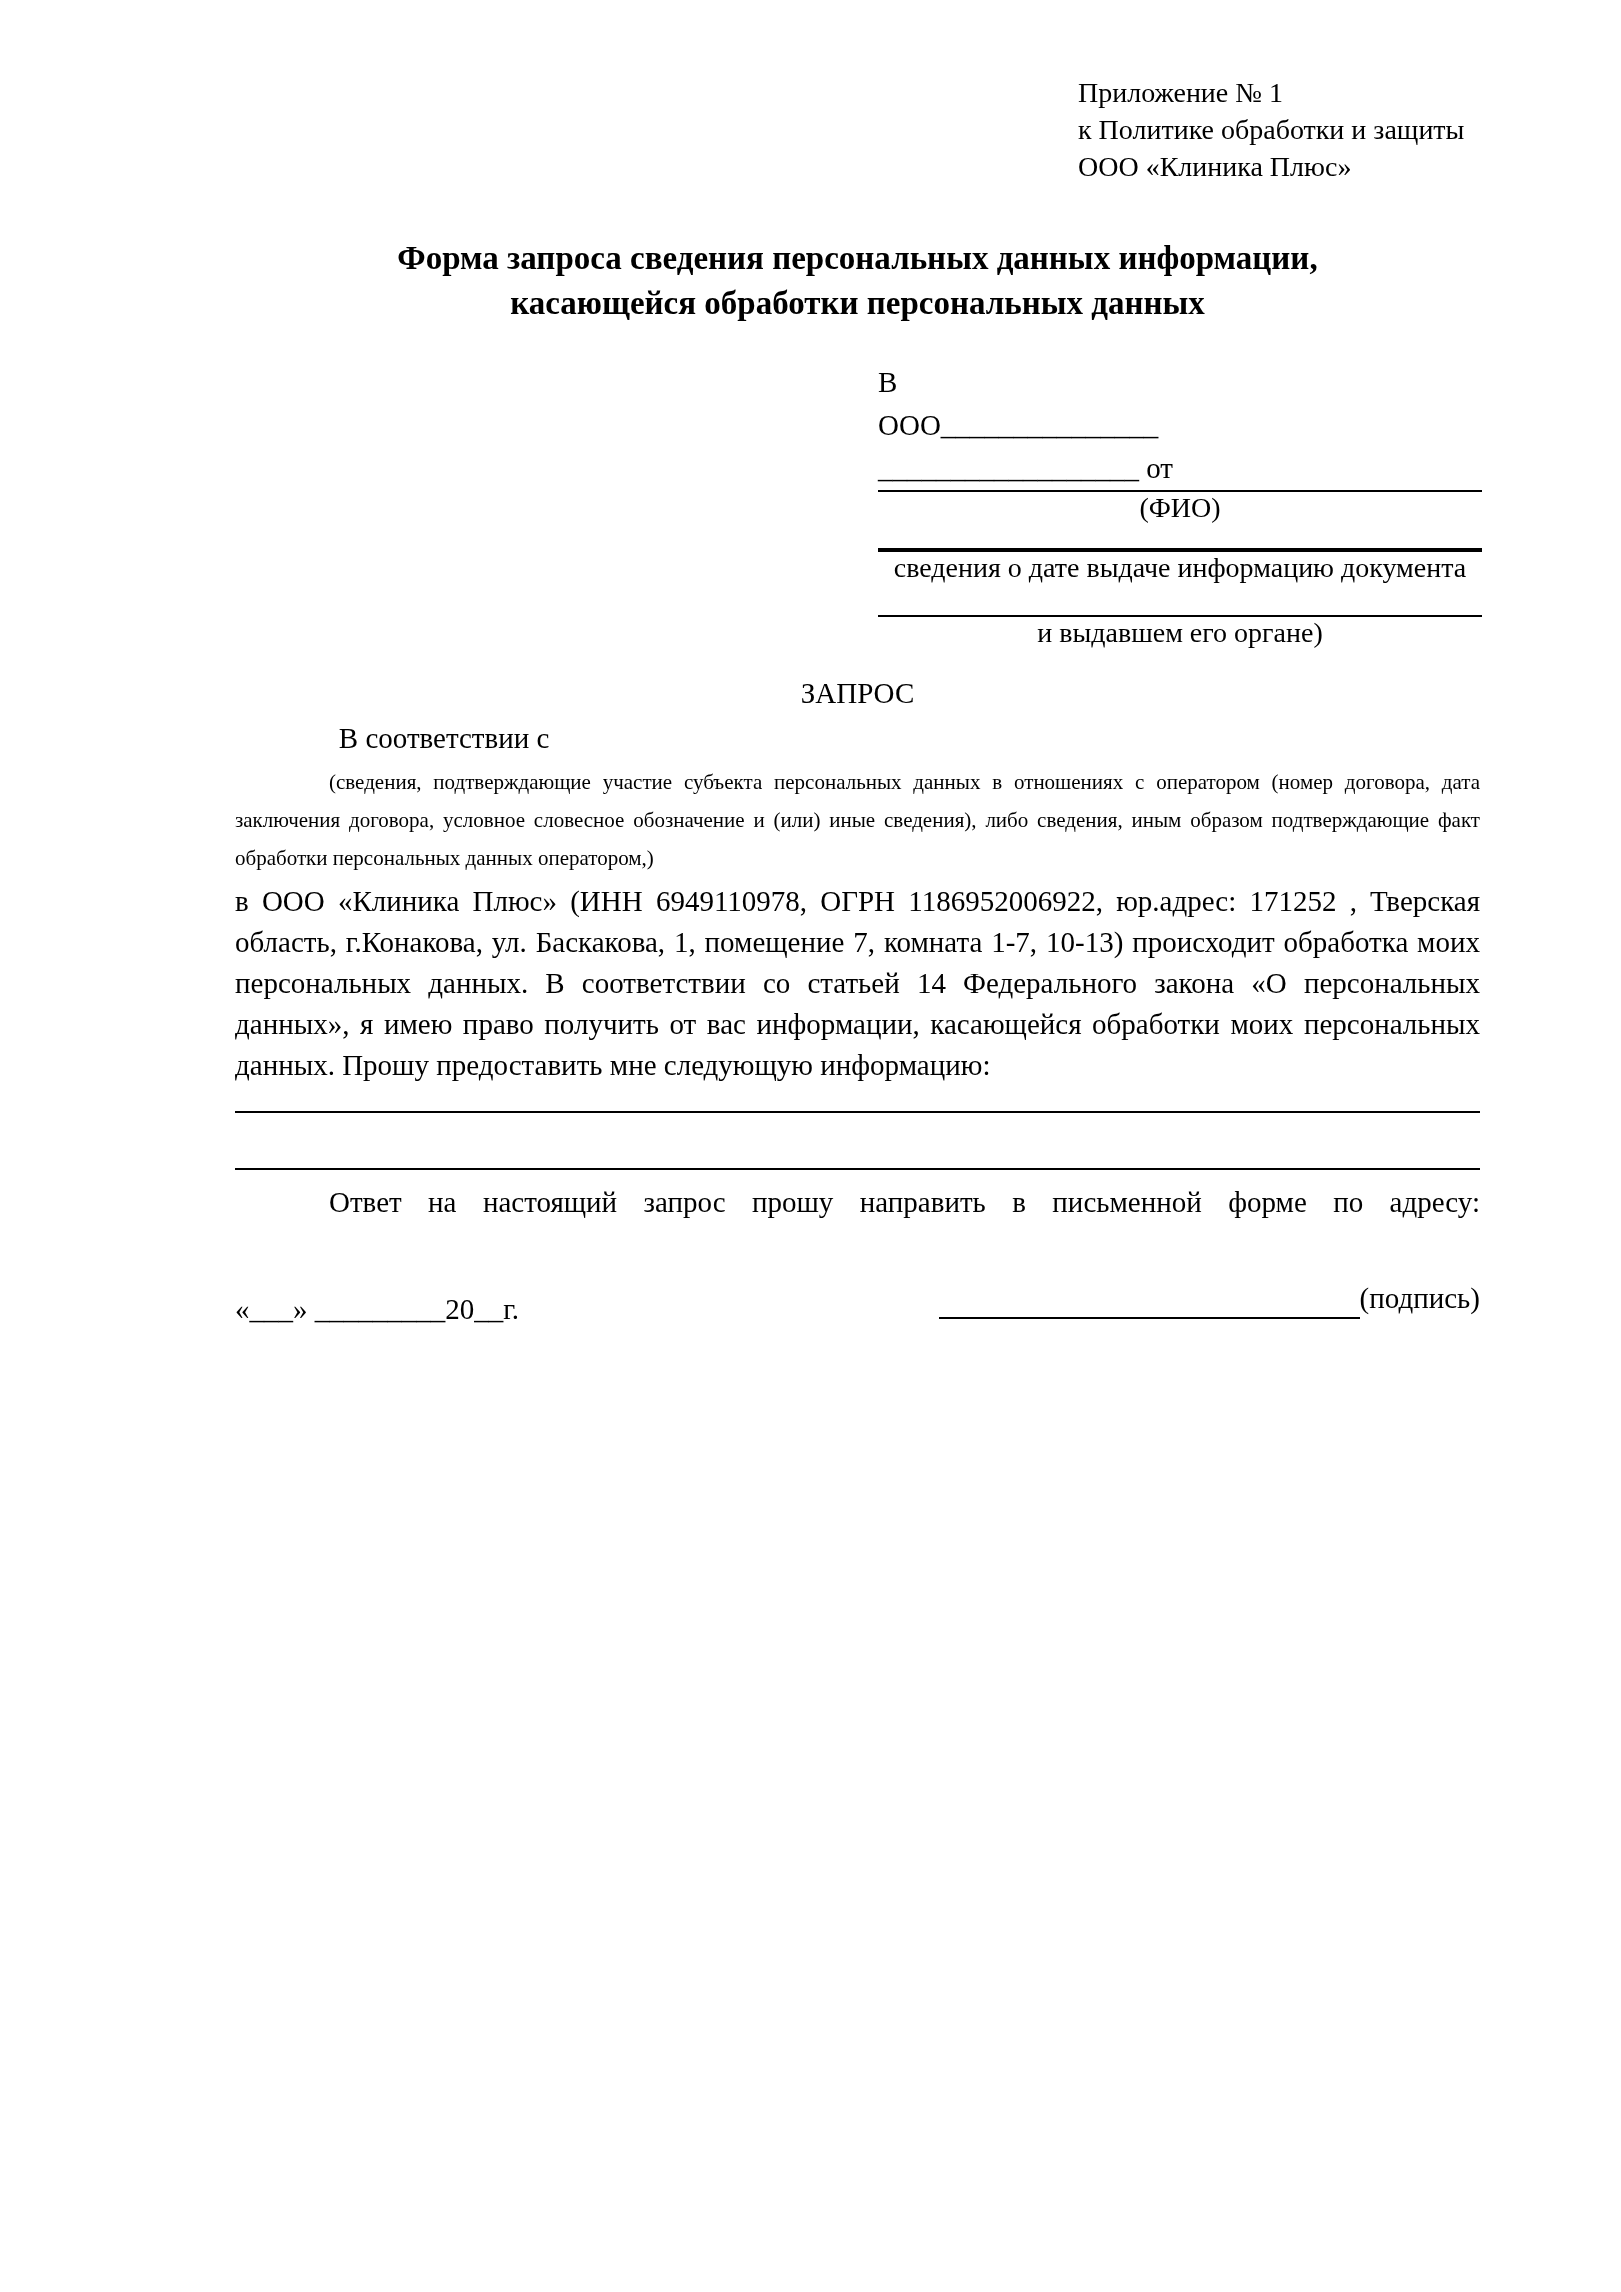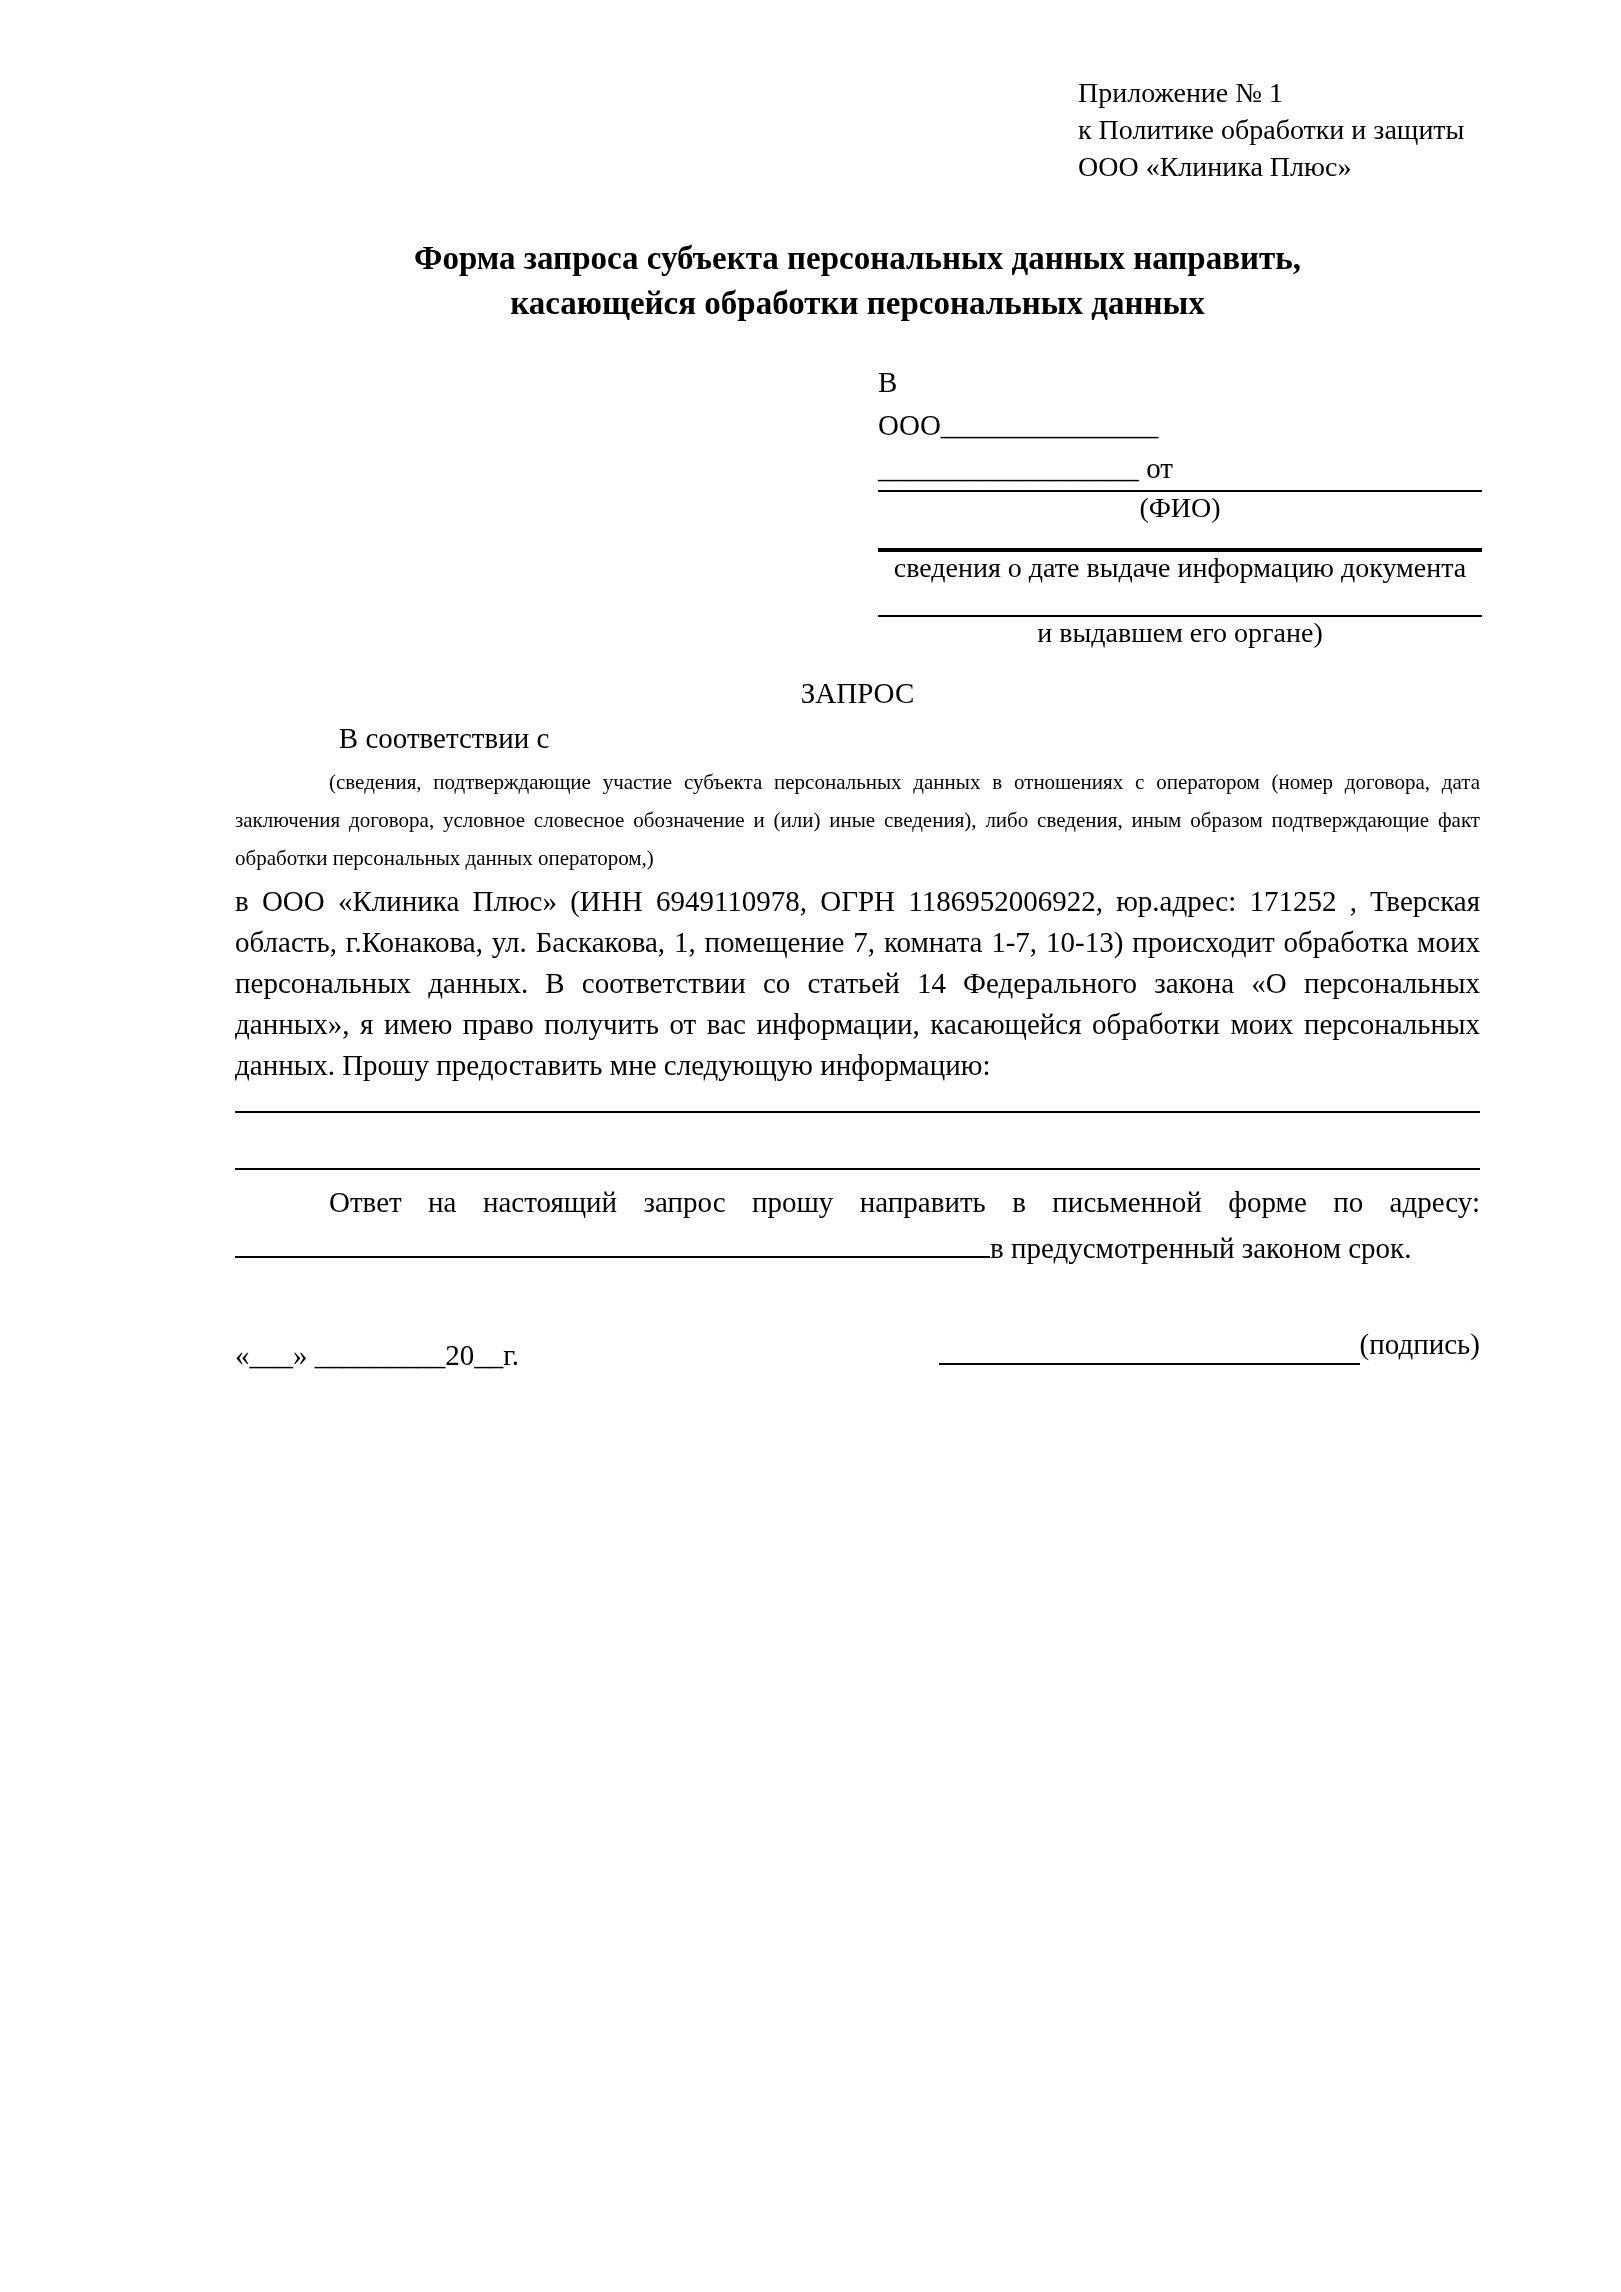--- a/index.html
+++ b/index.html
@@ -129,21 +129,21 @@
 
 <div class="page">
 
   <div class="appendix-header">
     <div>Приложение № 1</div>
     <div>к Политике обработки и защиты</div>
     <div>ООО «Клиника Плюс»</div>
   </div>
 
   <div class="form-title">
-    <div>Форма запроса субъекта персональных данных направить,</div>
+    <div>Форма запроса сведения персональных данных информации,</div>
     <div>касающейся обработки персональных данных</div>
   </div>
 
   <div class="addressee-block">
     <div class="addressee-line">В</div>
     <div class="addressee-line">ООО_______________</div>
     <div class="addressee-line">__________________ от</div>
 
     <div class="addr-rule"></div>
     <div class="addr-caption gap-fio">(ФИО)</div>
@@ -165,24 +165,20 @@
   </div>
 
   <p class="note-text">(сведения, подтверждающие участие субъекта персональных данных в отношениях с оператором (номер договора, дата заключения договора, условное словесное обозначение и (или) иные сведения), либо сведения, иным образом подтверждающие факт обработки персональных данных оператором,)</p>
 
   <p class="body-text">в ООО «Клиника Плюс» (ИНН 6949110978, ОГРН 1186952006922, юр.адрес: 171252 , Тверская область, г.Конакова, ул. Баскакова, 1, помещение 7, комната 1-7, 10-13) происходит обработка моих персональных данных. В соответствии со статьей 14 Федерального закона «О персональных данных», я имею право получить от вас информации, касающейся обработки моих персональных данных. Прошу предоставить мне следующую информацию:</p>
 
   <div class="blank-line blank-line-1"></div>
   <div class="blank-line blank-line-2"></div>
 
   <p class="response-text">Ответ на настоящий запрос прошу направить в письменной форме по адресу:</p>
-  <div class="response-row">
-    <div class="response-fill"></div>
-    <span class="response-suffix">в предусмотренный законом срок.</span>
-  </div>
 
   <div class="footer-row">
     <span class="date-line">«___» _________20__г.</span>
     <span class="signature-group">
       <span class="signature-fill"></span>
       <span class="signature-label">(подпись)</span>
     </span>
   </div>
 
 </div>

